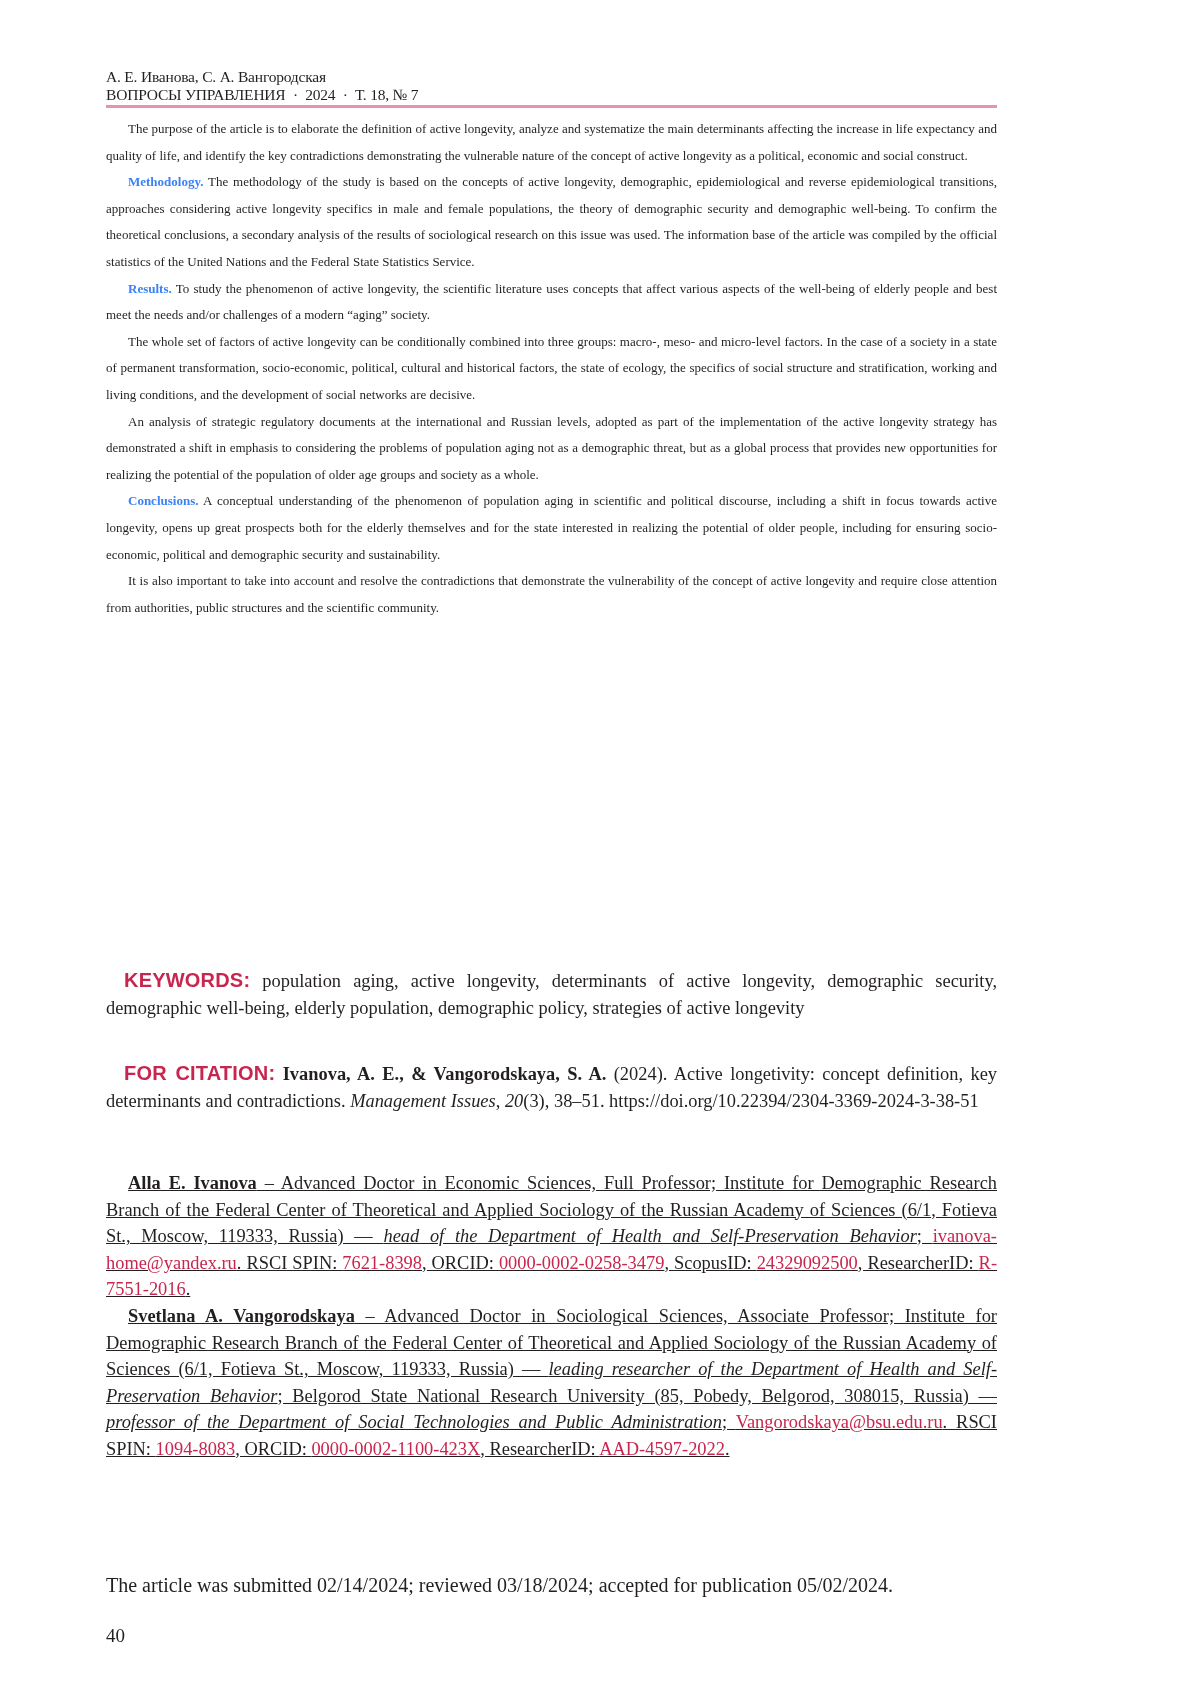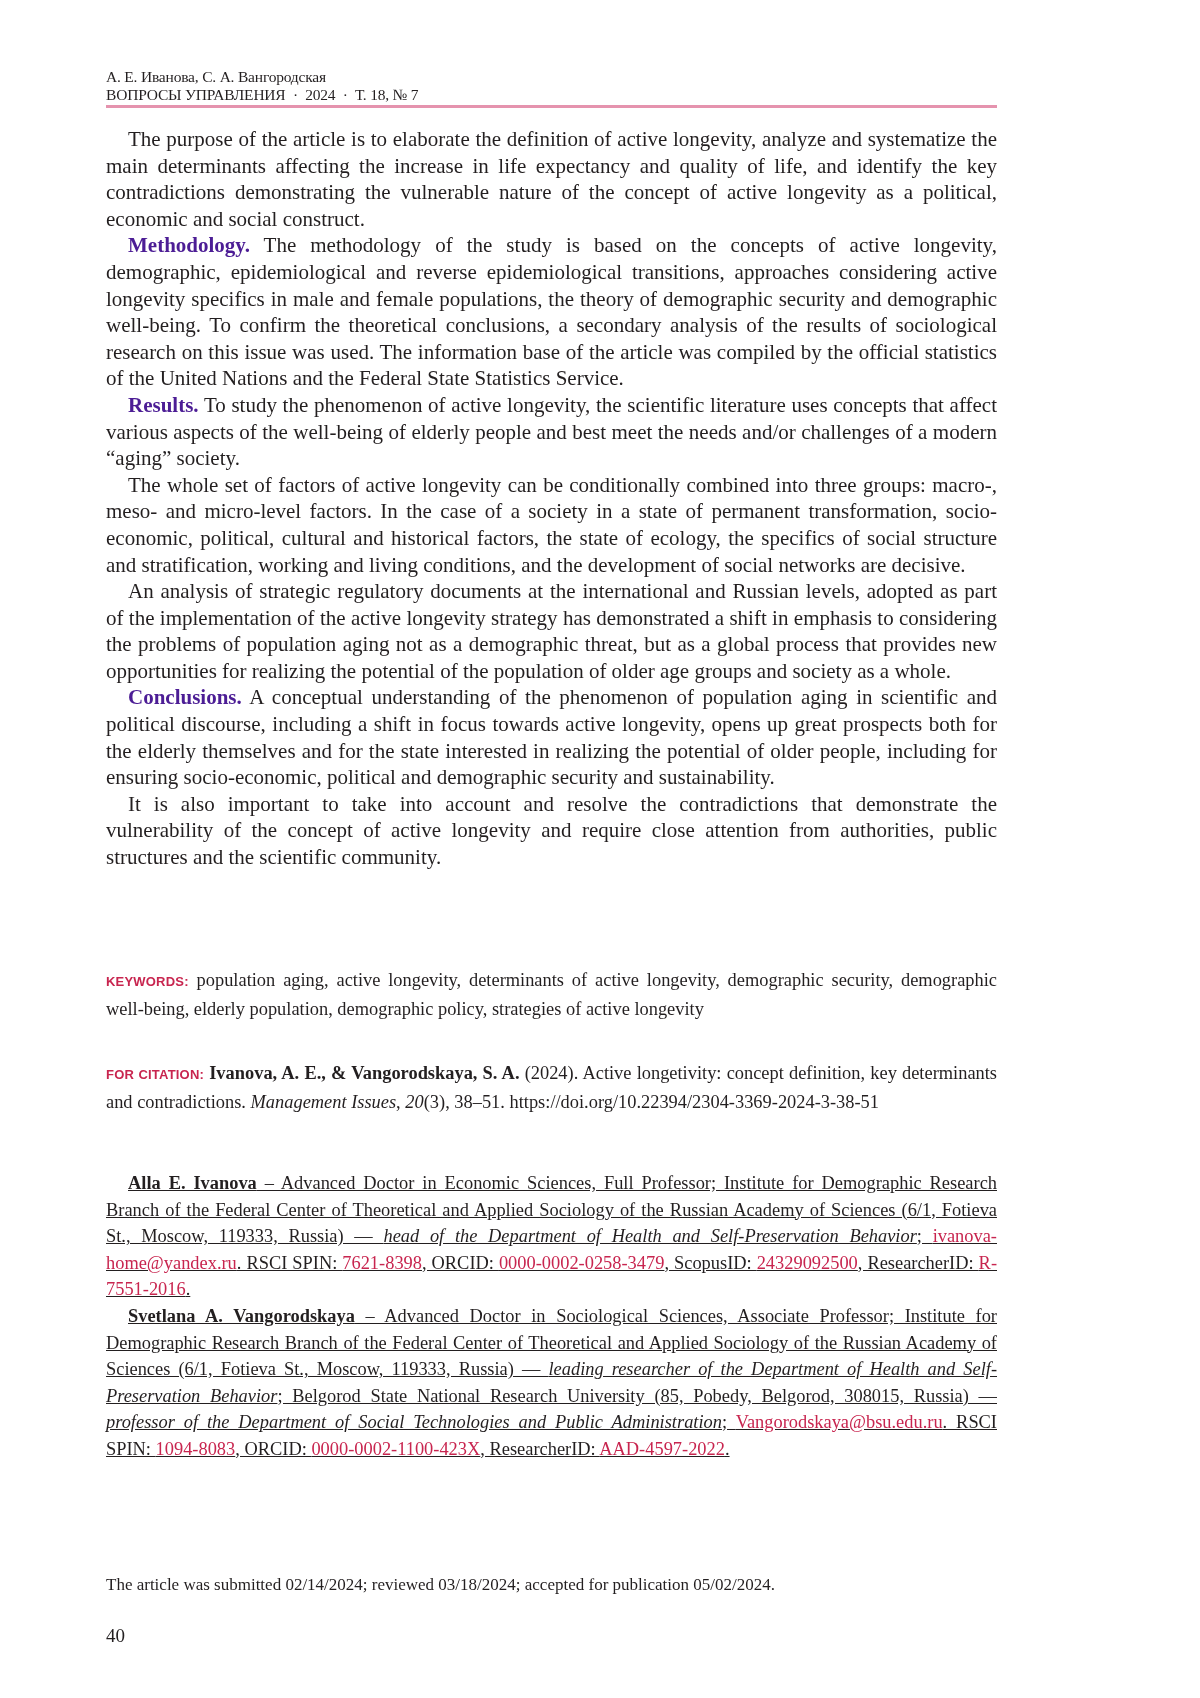--- a/index.html
+++ b/index.html
@@ -2,32 +2,32 @@
 <html><head>
   <meta charset="utf-8">
   <style>
     html, body { margin: 0; padding: 0; background: #ffffff; }
     body { width: 1200px; height: 1698px; position: relative; overflow: hidden;
       font-family: "Liberation Serif", "DejaVu Serif", serif; color: #231f20; }
     .page { position: absolute; left: 106px; top: 0; width: 891px; }
     .running-head { position: absolute; top: 68px; left: 0; right: 0; height: 24px;
       font-size: 15.5px; display: flex; justify-content: space-between; align-items: baseline; letter-spacing: -0.2px; flex-direction: column; }
     .rule { position: absolute; top: 105px; left: 0; right: 0; height: 3px; background: #e593ae; }
-    .body-text { position: absolute; top: 126px; left: 0; right: 0; font-size: 21px; line-height: 26.6px; text-align: justify; }
+    .body-text { position: absolute; top: 116px; left: 0; right: 0; font-size: 13px; line-height: 26.6px; text-align: justify; }
     .body-text p { margin: 0; text-indent: 22px; hyphens: auto; }
-    .accent { color: #4c1d95; font-weight: bold; }
+    .accent { color: #3b82f6; font-weight: bold; }
     .section { position: absolute; left: 0; right: 0; font-size: 18.4px; line-height: 26.6px; text-align: justify; }
     .section p { margin: 0; }
-    .label { font-family: "Liberation Sans", "DejaVu Sans", sans-serif; font-weight: bold; color: #c8254f; font-size: 13px; letter-spacing: 0.2px; }
+    .label { font-family: "Liberation Sans", "DejaVu Sans", sans-serif; font-weight: bold; color: #c8254f; font-size: 20px; letter-spacing: 0.2px; margin-left: 18px; }
     .keywords { top: 967px; }
     .citation { top: 1060px; }
     .authors { top: 1170px; }
     .authors .author { text-indent: 22px; text-decoration: underline; }
     .link { color: #c8254f; }
-    .submitted { position: absolute; top: 1572px; left: 0; right: 0; font-size: 17px; line-height: 26.6px; }
+    .submitted { position: absolute; top: 1572px; left: 0; right: 0; font-size: 20px; line-height: 26.6px; }
     .page-number { position: absolute; top: 1625px; left: 0; font-size: 19px; }
     b { font-weight: bold; }
     i { font-style: italic; }
   </style>
 </head>
 <body>
 
 <div class="page">
   <div class="running-head">
     <span>А. Е. Иванова, С. А. Вангородская</span>

